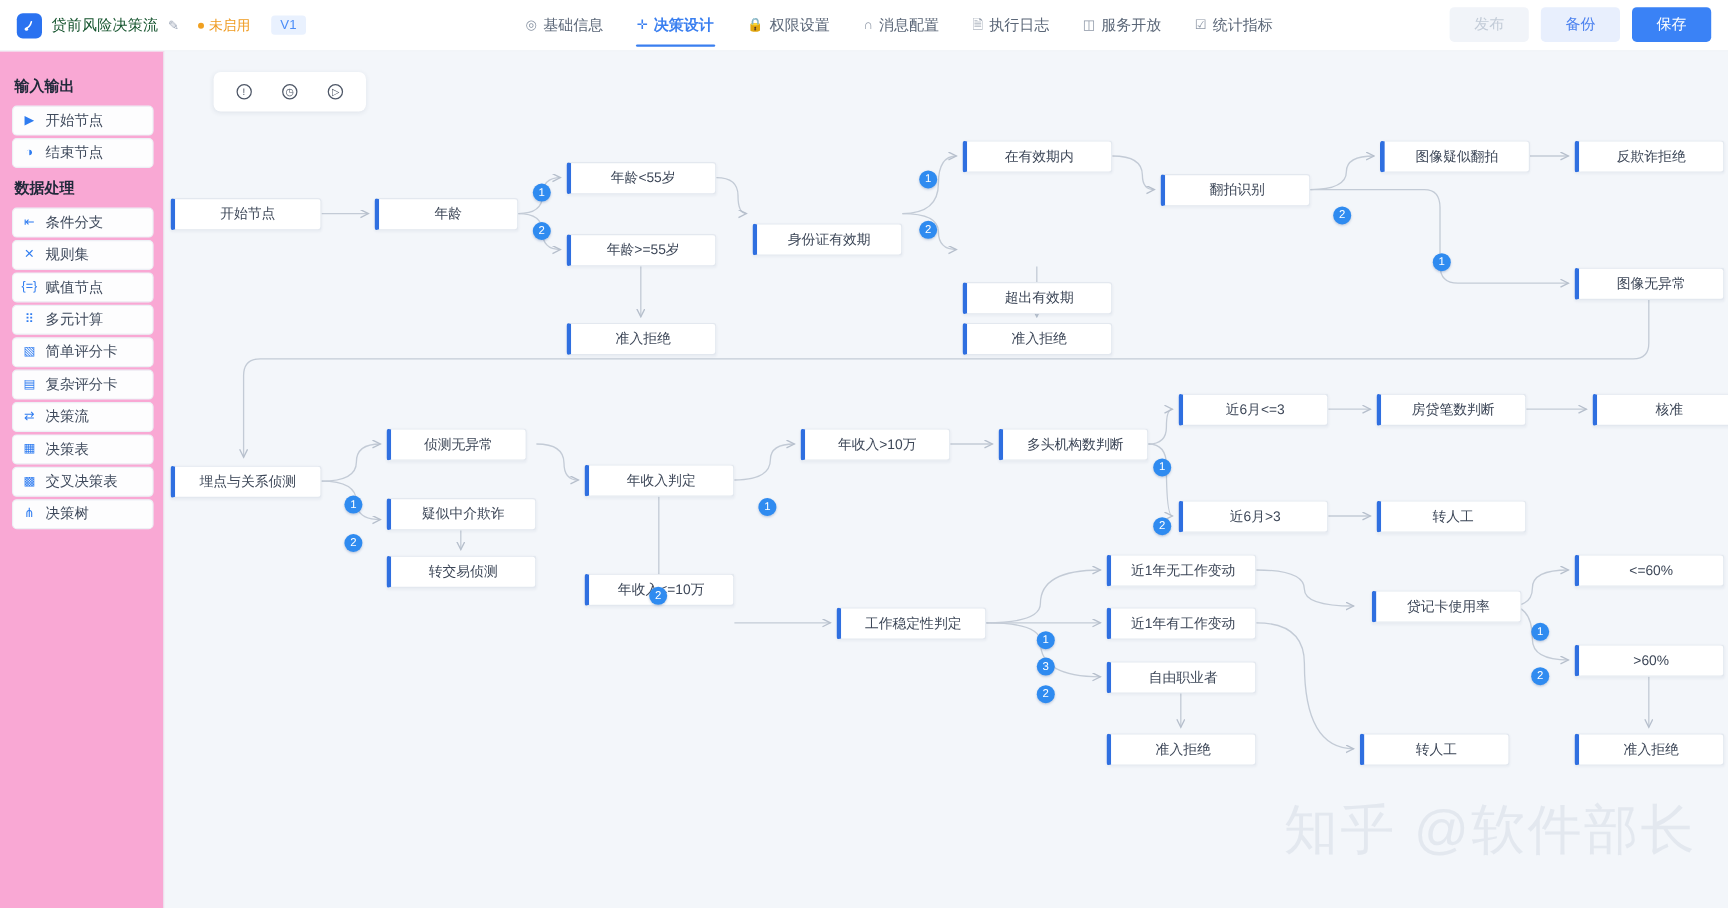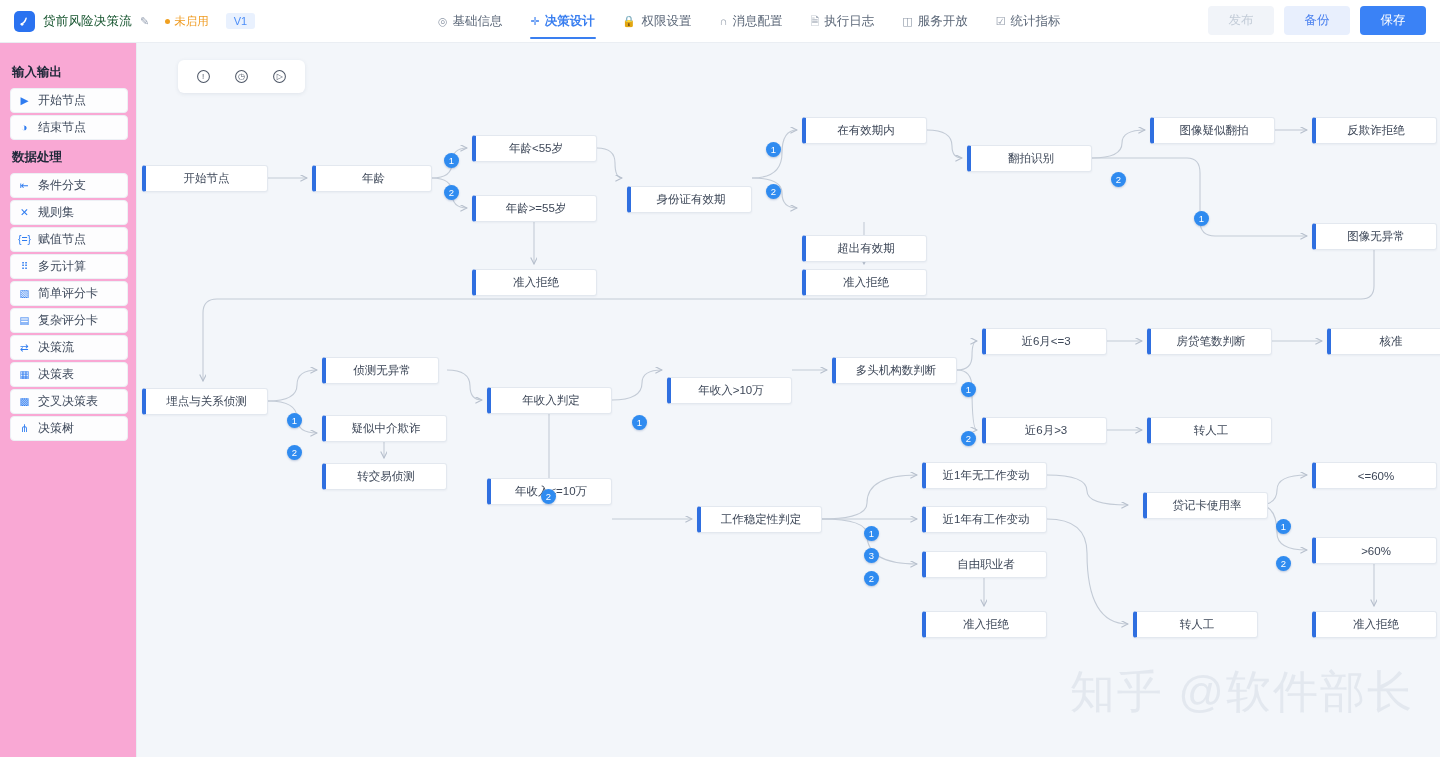--- a/index.html
+++ b/index.html
@@ -330,21 +330,21 @@
       <div class="node" style="left: 665px; top: 226px; width: 125px;">准入拒绝</div>
       <div class="node" style="left: 830px; top: 102px; width: 125px;">翻拍识别</div>
       <div class="node" style="left: 1013px; top: 74px; width: 125px;">图像疑似翻拍</div>
       <div class="node" style="left: 1175px; top: 74px; width: 125px;">反欺诈拒绝</div>
       <div class="node" style="left: 1175px; top: 180px; width: 125px;">图像无异常</div>
       <div class="node" style="left: 5px; top: 345px; width: 126px;">埋点与关系侦测</div>
       <div class="node" style="left: 185px; top: 314px; width: 117px;">侦测无异常</div>
       <div class="node" style="left: 185px; top: 372px; width: 125px;">疑似中介欺诈</div>
       <div class="node" style="left: 185px; top: 420px; width: 125px;">转交易侦测</div>
       <div class="node" style="left: 350px; top: 344px; width: 125px;">年收入判定</div>
-      <div class="node" style="left: 530px; top: 314px; width: 125px; margin-top: 20px;">年收入&gt;10万</div>
+      <div class="node" style="left: 530px; top: 314px; width: 125px;">年收入&gt;10万</div>
       <div class="node" style="left: 695px; top: 314px; width: 125px;">多头机构数判断</div>
       <div class="node" style="left: 845px; top: 285px; width: 125px;">近6月&lt;=3</div>
       <div class="node" style="left: 1010px; top: 285px; width: 125px;">房贷笔数判断</div>
       <div class="node" style="left: 1190px; top: 285px; width: 125px;">核准</div>
       <div class="node" style="left: 845px; top: 374px; width: 125px;">近6月&gt;3</div>
       <div class="node" style="left: 1010px; top: 374px; width: 125px;">转人工</div>
       <div class="node" style="left: 350px; top: 435px; width: 125px;">年收入&lt;=10万</div>
       <div class="node" style="left: 560px; top: 463px; width: 125px;">工作稳定性判定</div>
       <div class="node" style="left: 785px; top: 419px; width: 125px;">近1年无工作变动</div>
       <div class="node" style="left: 785px; top: 463px; width: 125px;">近1年有工作变动</div>

